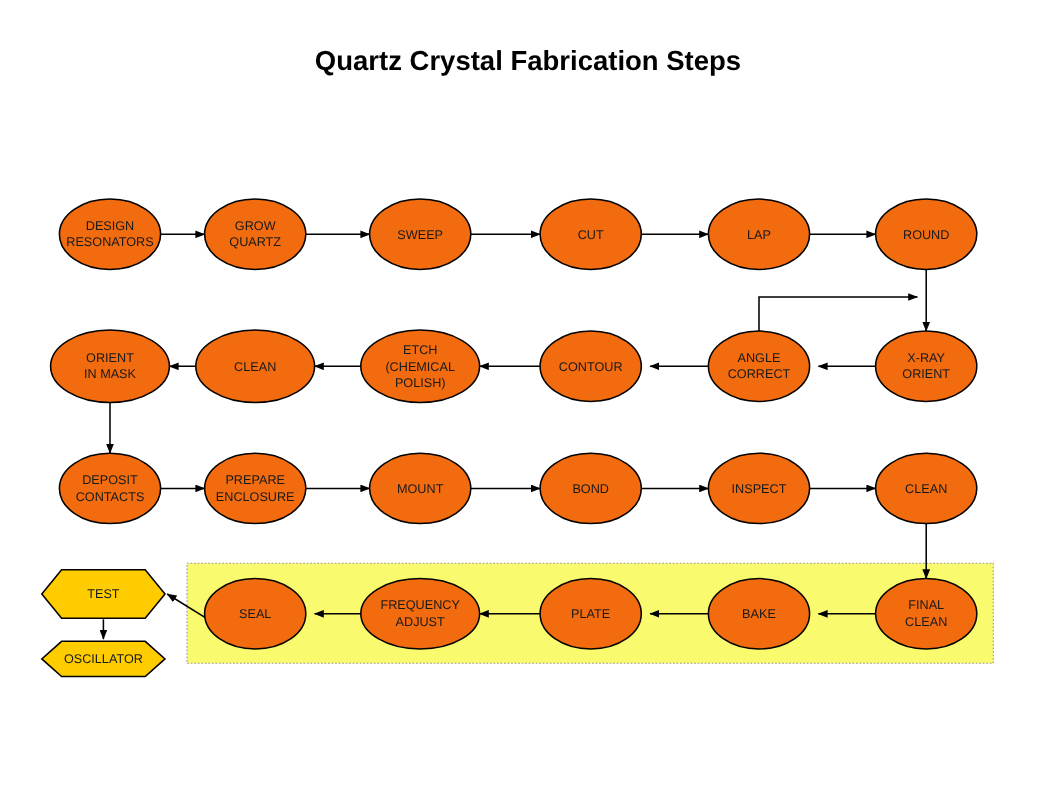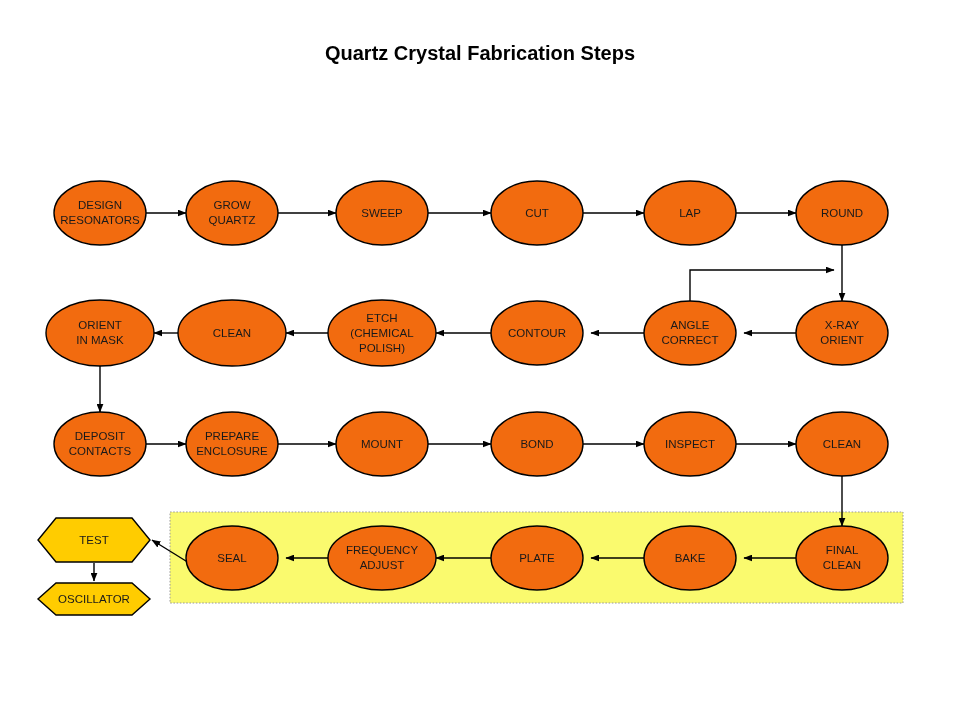--- a/index.html
+++ b/index.html
@@ -28,21 +28,21 @@
     width: 960px;
     height: 720px;
     display: block;
   }
   .diagram-title {
     position: absolute;
     left: 0;
     top: 42px;
     width: 960px;
     text-align: center;
-    font-size: 20px;
+    font-size: 25px;
     font-weight: bold;
     color: #000000;
     letter-spacing: 0px;
     font-family: "Liberation Sans", sans-serif;
   }
   .node-label {
     font-family: "Liberation Sans", sans-serif;
     font-size: 11.5px;
     fill: #1a1a1a;
     text-anchor: middle;

